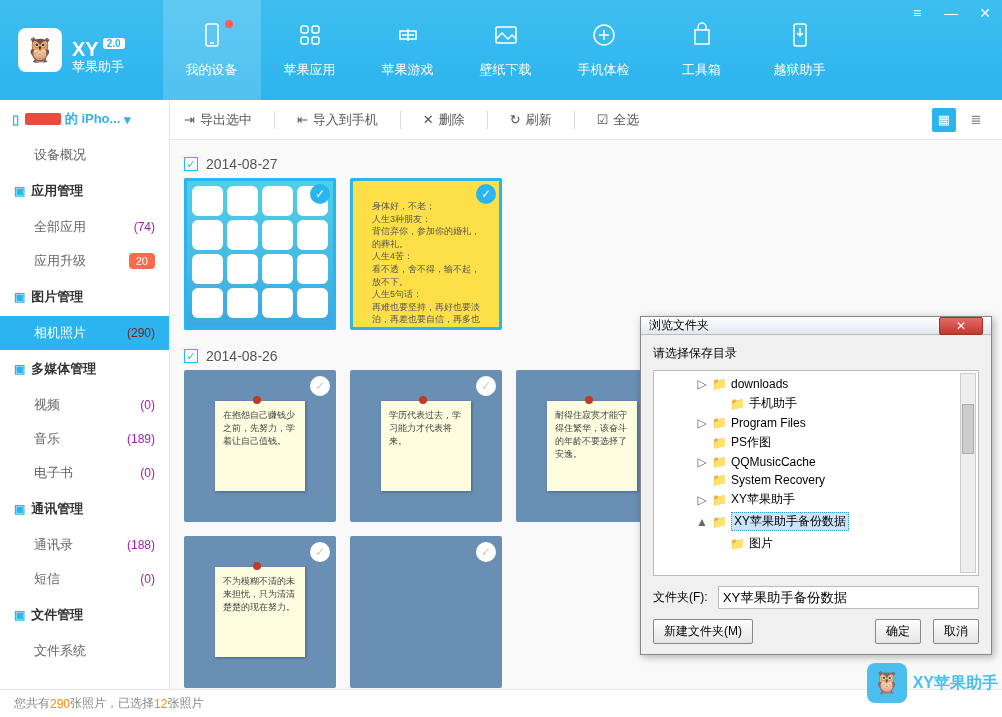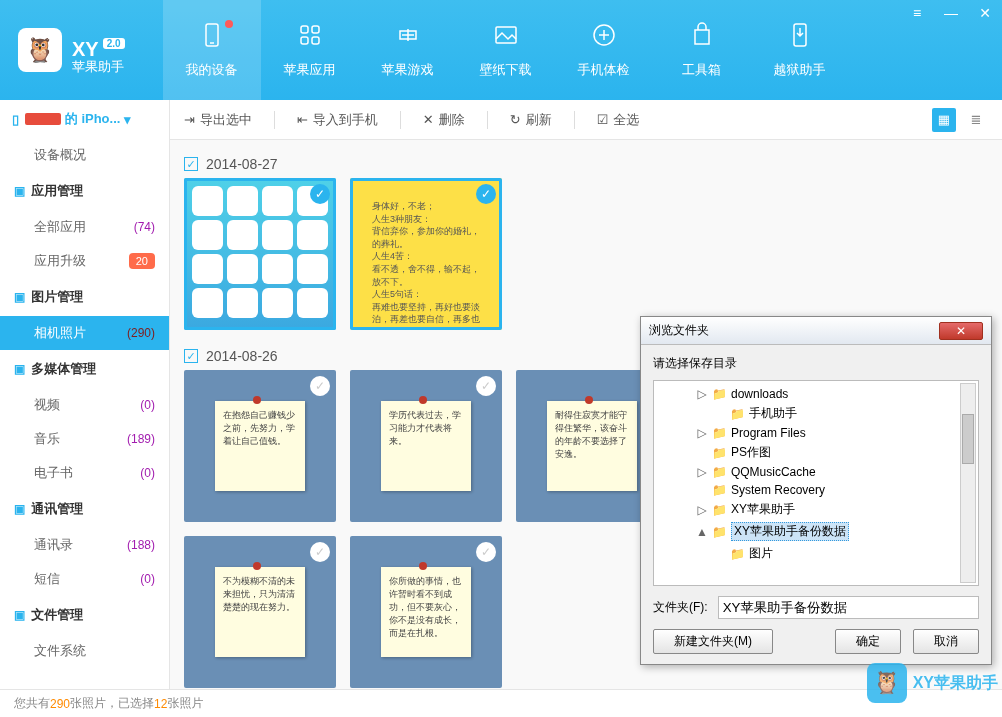--- a/index.html
+++ b/index.html
@@ -59,34 +59,34 @@
 .thumb-post { background: #6a8fb5; display:flex; align-items:center; justify-content:center; }
 .postit { width: 90px; height: 90px; background: #fffde0; padding: 8px; font-size: 9px; color: #444; box-shadow: 1px 1px 3px rgba(0,0,0,0.3); position: relative; }
 .pin { position:absolute; top:-5px; left:42%; width:8px; height:8px; background:#c0392b; border-radius:50%; }
 
 
 .status { height: 28px; border-top: 1px solid #e5e5e5; padding: 4px 14px; display: flex; align-items: center; font-size: 12px; color: #888; }
 .status .hl { color: #ff8a00; }
 
 
 .dialog { position: absolute; left: 640px; top: 316px; width: 352px; background: #f0f0f0; border: 1px solid #888; box-shadow: 2px 2px 8px rgba(0,0,0,0.3); font-size: 12px; }
-.dlg-title { height: 28px; background: linear-gradient(#fff,#e2e8f0); border-bottom: 1px solid #bbb; display: flex; align-items: center; padding: 0 8px; justify-content: space-between; }
+.dlg-title { height: 18px; background: linear-gradient(#fff,#e2e8f0); border-bottom: 1px solid #bbb; display: flex; align-items: center; padding: 0 8px; justify-content: space-between; }
 .dlg-close { width: 44px; height: 18px; background: linear-gradient(#e56a6a,#c0392b); border-radius: 2px; color:#fff; display:flex; align-items:center; justify-content:center; cursor:pointer; font-size:12px; border:1px solid #a03020; }
 .dlg-body { padding: 10px 12px; }
 .dlg-prompt { margin-bottom: 8px; }
 .tree-wrap { border: 1px solid #bbb; background: #fff; height: 206px; padding: 4px; overflow-y: auto; position: relative; }
 .tree-item { display: flex; align-items: center; gap: 4px; padding: 2px 0; cursor: pointer; white-space: nowrap; }
 .tree-item .exp { width: 12px; text-align: center; color: #666; }
 .folder-icon { color: #f0c040; }
 .tree-item.sel span.lbl { background: #cce4f7; border: 1px dotted #3399dd; padding: 0 2px; }
 .ind1 { padding-left: 38px; } .ind2 { padding-left: 56px; }
 .dlg-path { display: flex; align-items: center; gap: 10px; margin-top: 10px; }
 .dlg-path input { flex: 1; border: 1px solid #bbb; padding: 3px 4px; background: #fff; }
 .dlg-btns { display: flex; justify-content: space-between; margin-top: 10px; gap: 8px; }
-.dlg-btns button { padding: 3px 20px; border: 1px solid #888; background: linear-gradient(#fff,#e4e4e4); border-radius: 2px; cursor: pointer; font-size:12px; }
+.dlg-btns button { padding: 3px 10px; border: 1px solid #888; background: linear-gradient(#fff,#e4e4e4); border-radius: 2px; cursor: pointer; font-size:12px; }
 .dlg-btns .right { display:flex; gap:12px; }
 
 .watermark { position:absolute; right:4px; bottom:14px; display:flex; align-items:center; gap:6px; opacity:0.85; }
 .wm-box { width:40px; height:40px; background:#2bb4ee; border-radius:8px; display:flex; align-items:center; justify-content:center; font-size:22px; }
 .wm-text { color:#2bb4ee; font-size:16px; font-weight:bold; text-shadow:0 0 2px #fff; }
 .scrollbar-stub { position:absolute; right:2px; top:2px; bottom:2px; width:16px; background:#eee; border:1px solid #ccc; }
 .sb-thumb { position:absolute; right:1px; width:12px; background:#ccc; border:1px solid #aaa; }
 </style>
 </head>
 <body>
@@ -310,21 +310,20 @@
             </div>
             <div class="thumb thumb-post">
               <div class="postit"><div class="pin"></div>压力不是有人比你努力，而是比你牛几倍的人依然在努力。</div>
               <div class="tchk ">✓</div>
             </div>
             <div class="thumb thumb-post">
               <div class="postit"><div class="pin"></div>不为模糊不清的未来担忧，只为清清楚楚的现在努力。</div>
               <div class="tchk ">✓</div>
             </div>
             <div class="thumb thumb-post">
-              <div class="postit"><div class="pin"></div>你所做的事情，也许暂时看不到成功，但不要灰心，你不是没有成长，而是在扎根。</div>
               <div class="tchk ">✓</div>
             </div>
           </div>
         </div>
       </div>
   </div>
 </div>
 
 <div class="status">
   <span>您共有</span>

